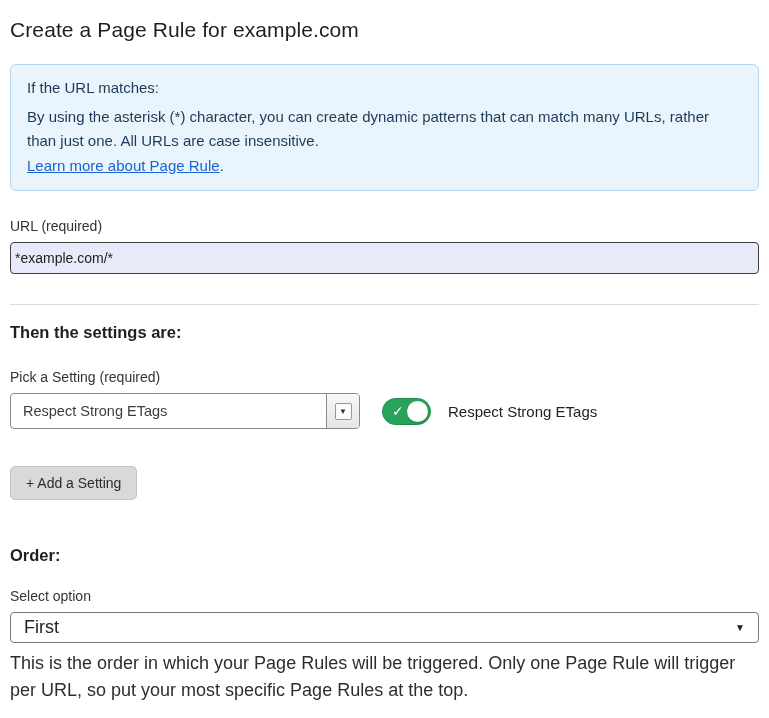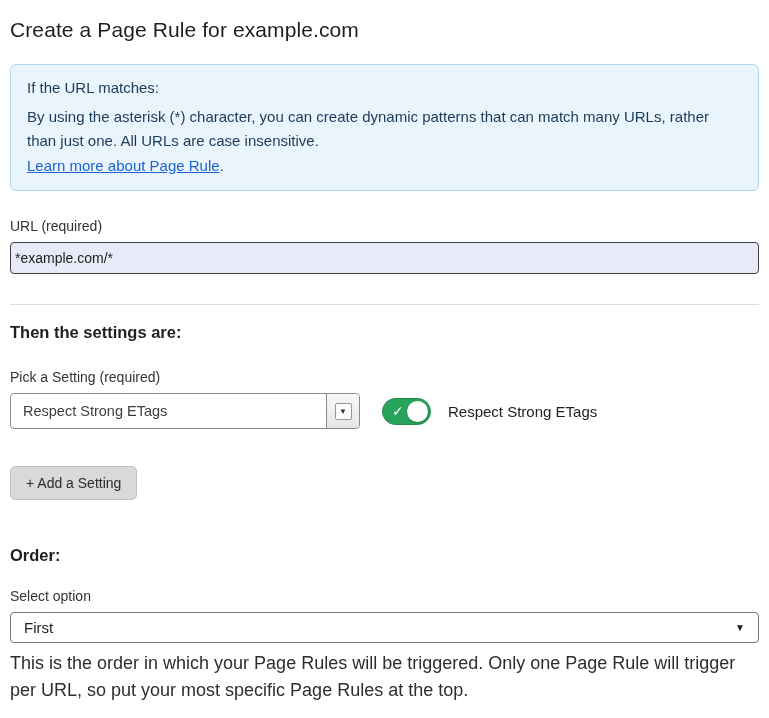--- a/index.html
+++ b/index.html
@@ -186,21 +186,21 @@
     border: 1px solid #787878;
     border-radius: 4px;
     background: #ffffff;
     display: flex;
     align-items: center;
     justify-content: space-between;
     padding: 0 13px;
     cursor: pointer;
   }
   .wide-select .select-value {
-    font-size: 15px;
+    font-size: 18px;
     color: #222;
   }
   .wide-select .chevron {
     font-size: 10px;
     color: #222;
   }
   .help-text {
     margin-top: 7px;
     font-size: 18px;
     color: #2e2e2e;

